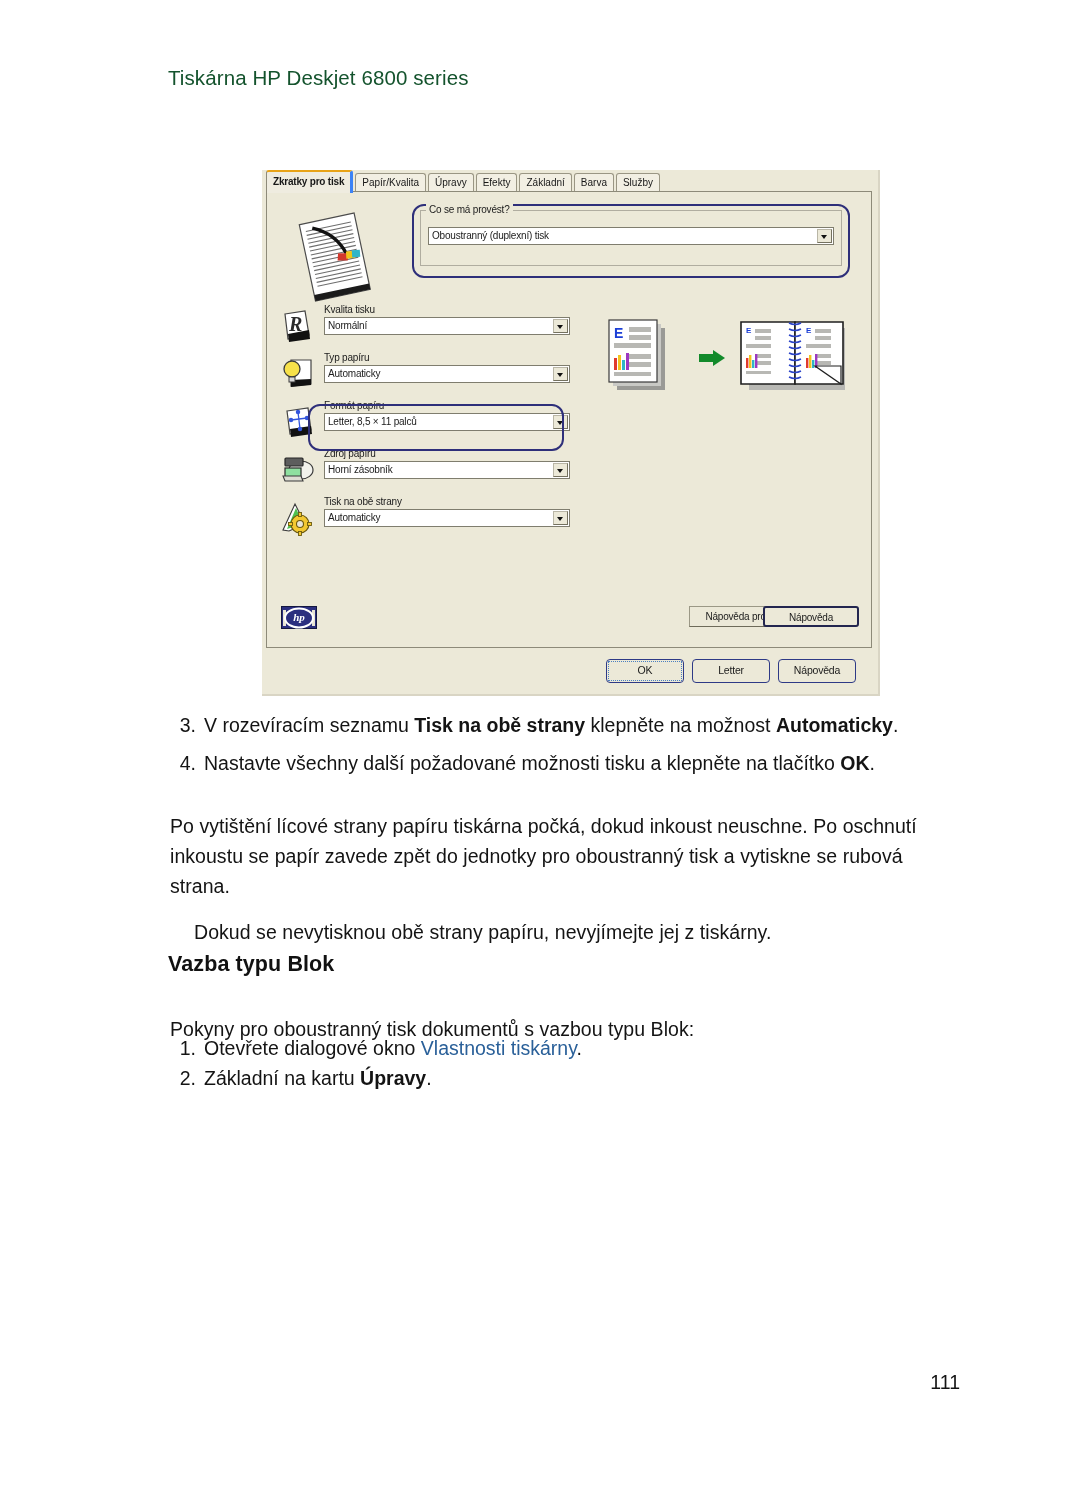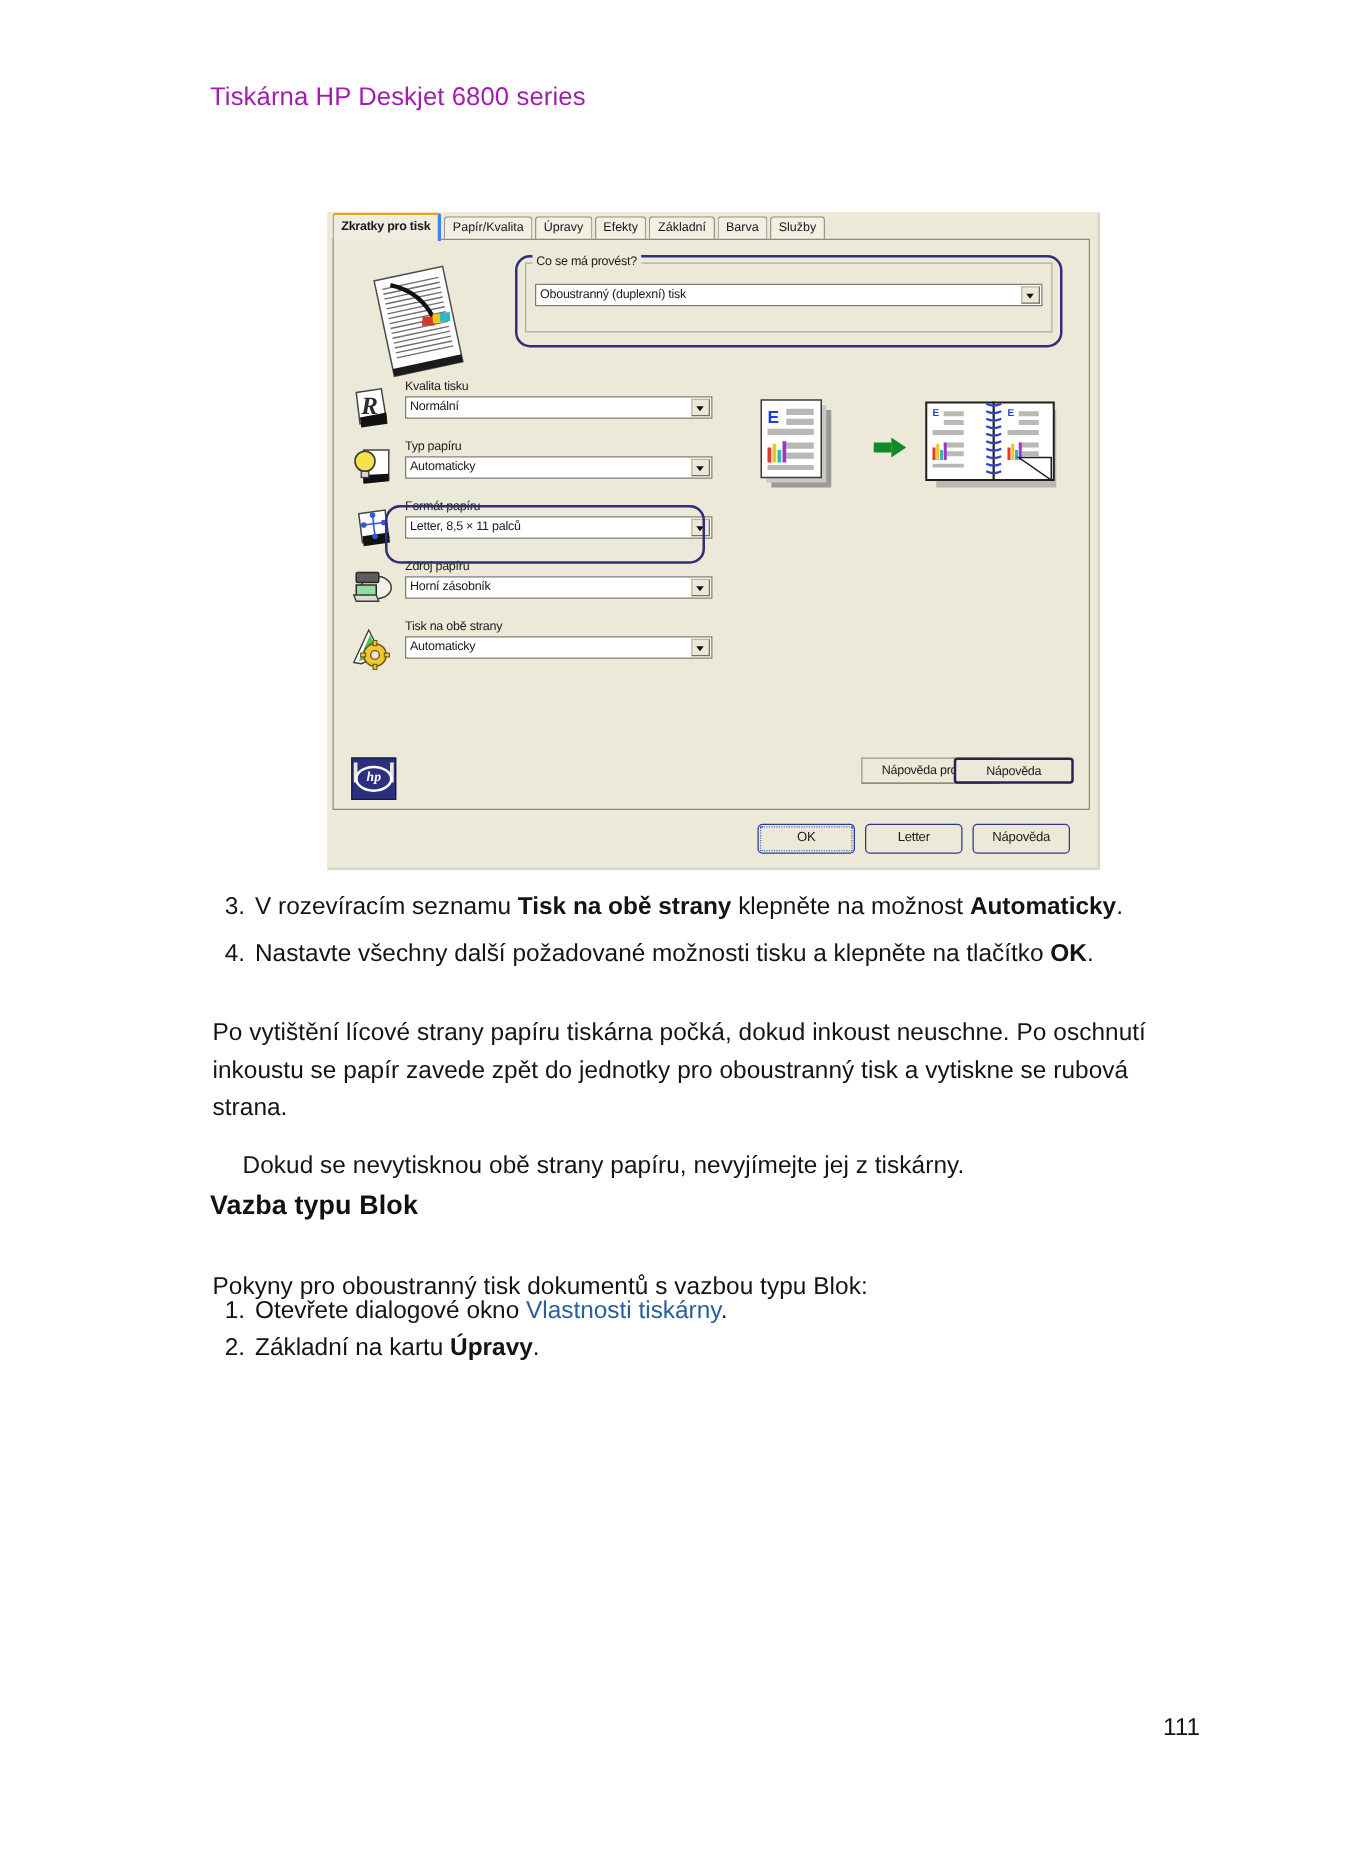--- a/index.html
+++ b/index.html
@@ -16,21 +16,21 @@
     overflow: hidden;
   }
 
   
   .page-header {
     position: absolute;
     left: 168px;
     top: 66px;
     font-size: 20.5px;
     letter-spacing: 0.1px;
-    color: #a21caf;
+    color: #14532d;
     white-space: nowrap;
   }
 
   
   .dialog {
     position: absolute;
     left: 262px;
     top: 170px;
     width: 616px;
     height: 524px;
@@ -199,21 +199,21 @@
 
   
   .preview-wrap { position: absolute; left: 336px; top: 122px; width: 250px; height: 90px; }
 
   
   .hp-logo {
     position: absolute;
     left: 14px;
     top: 414px;
     width: 36px;
-    height: 34px;
+    height: 23px;
     background: #2b2f7f;
     border: 1px solid #14173f;
     box-sizing: border-box;
   }
   .hp-logo .oval {
     position: absolute;
     left: 50%; top: 50%;
     transform: translate(-50%,-50%);
     width: 26px; height: 17px;
     border: 2px solid #ffffff;

